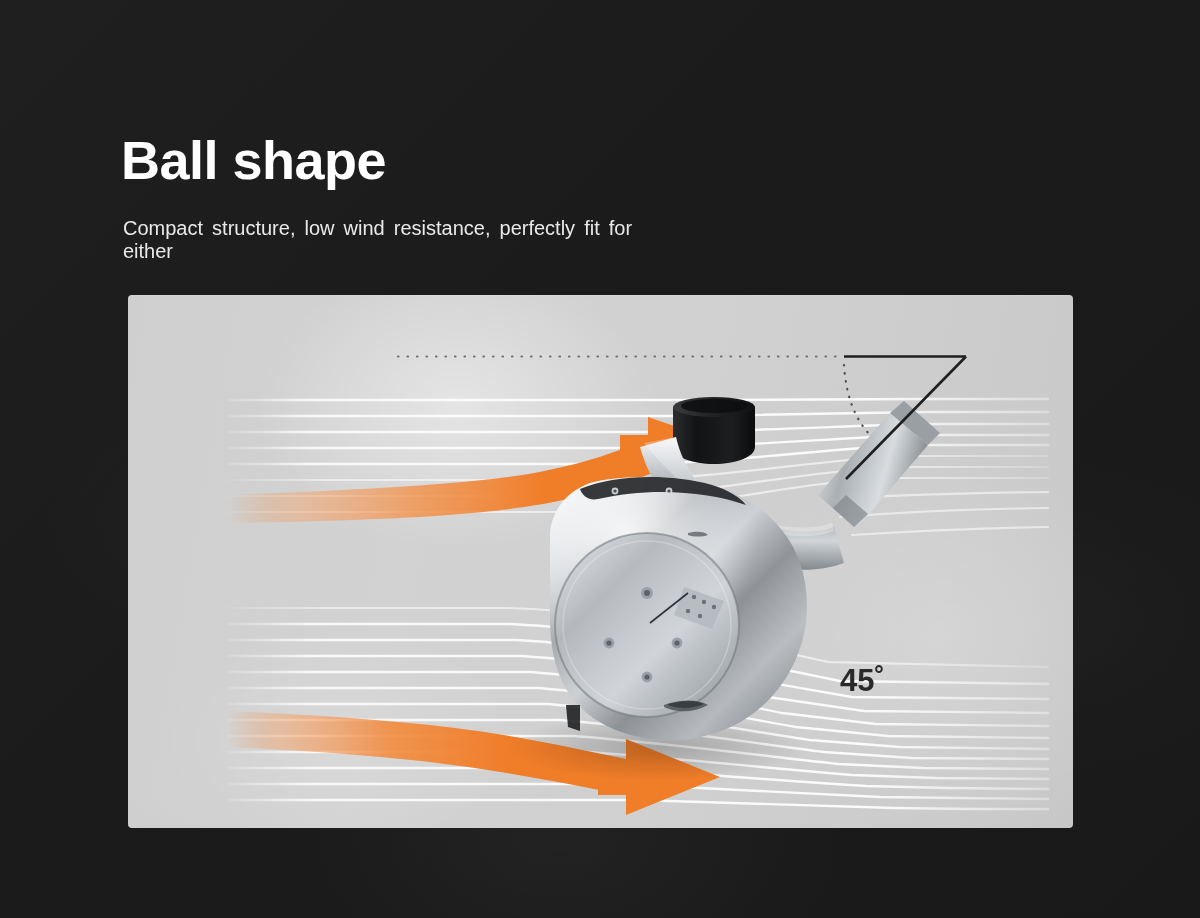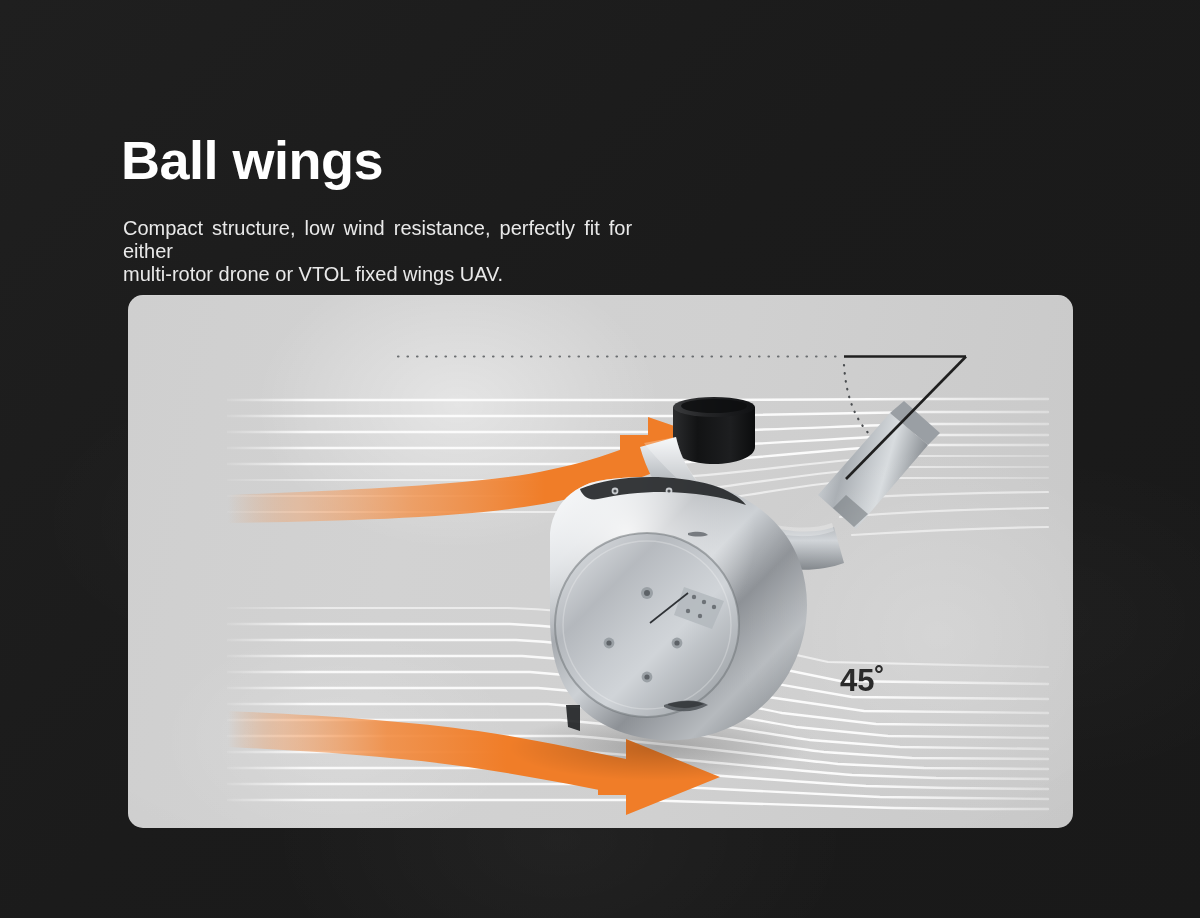--- a/index.html
+++ b/index.html
@@ -45,21 +45,21 @@
   #subtitle .l1 { display: block; word-spacing: 3.5px; }
   #subtitle .l2 { display: block; }
 
   
   #panel {
     position: absolute;
     left: 128px;
     top: 295px;
     width: 945px;
     height: 533px;
-    border-radius: 15px;
+    border-radius: 4px;
     overflow: hidden;
     background:
       linear-gradient(100deg, #cfcfcf 0%, #d2d2d2 30%, #d0d0d0 60%, #c9c9c9 100%);
     box-shadow: 0 1px 0 rgba(255,255,255,0.12) inset;
   }
 
   
   .bloom {
     position: absolute;
     border-radius: 50%;
@@ -89,25 +89,24 @@
     color: #2a2a2a;
     letter-spacing: 0px;
     white-space: nowrap;
   }
 </style>
 </head>
 <body>
 
 <div id="page">
 
-  <div id="title">Ball wings</div>
+  <div id="title">Ball shape</div>
 
   <div id="subtitle">
     <span class="l1">Compact  structure,  low  wind resistance,  perfectly  fit  for  either</span>
-    <span class="l2">multi-rotor drone or VTOL fixed wings UAV.</span>
   </div>
 
   <div id="panel">
 
     <div class="bloom b1"></div>
     <div class="bloom b3"></div>
 
     <svg class="layer" viewBox="0 0 945 533">
       <defs>
         <linearGradient id="lineFade" x1="0" y1="0" x2="1" y2="0">

